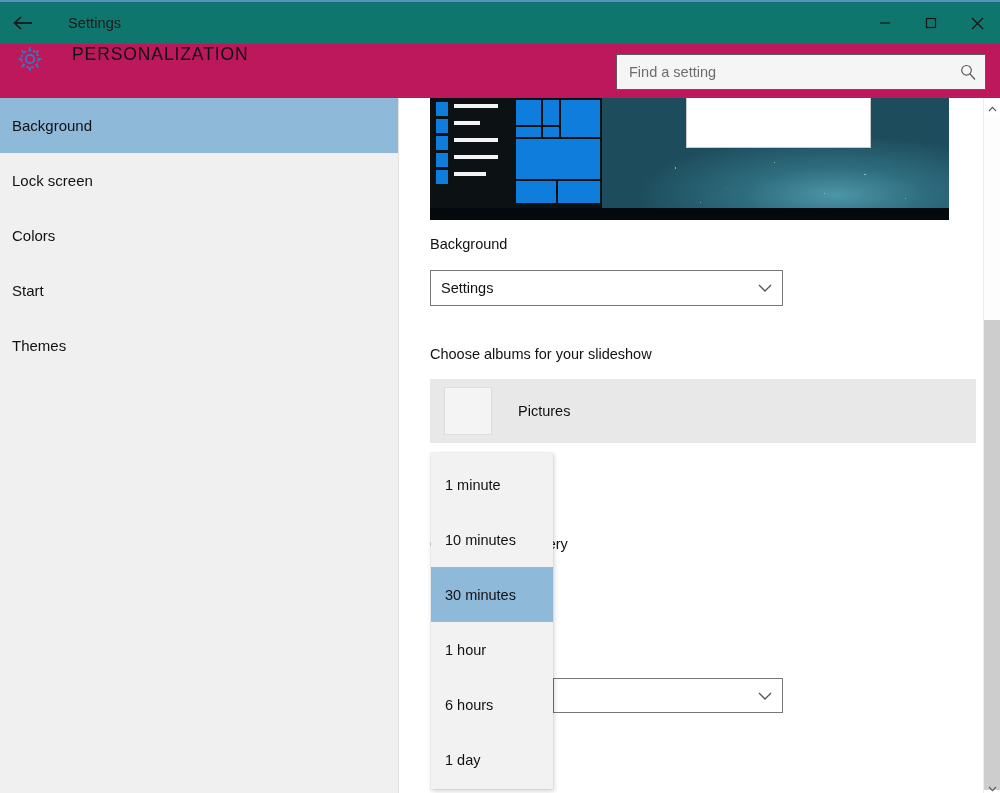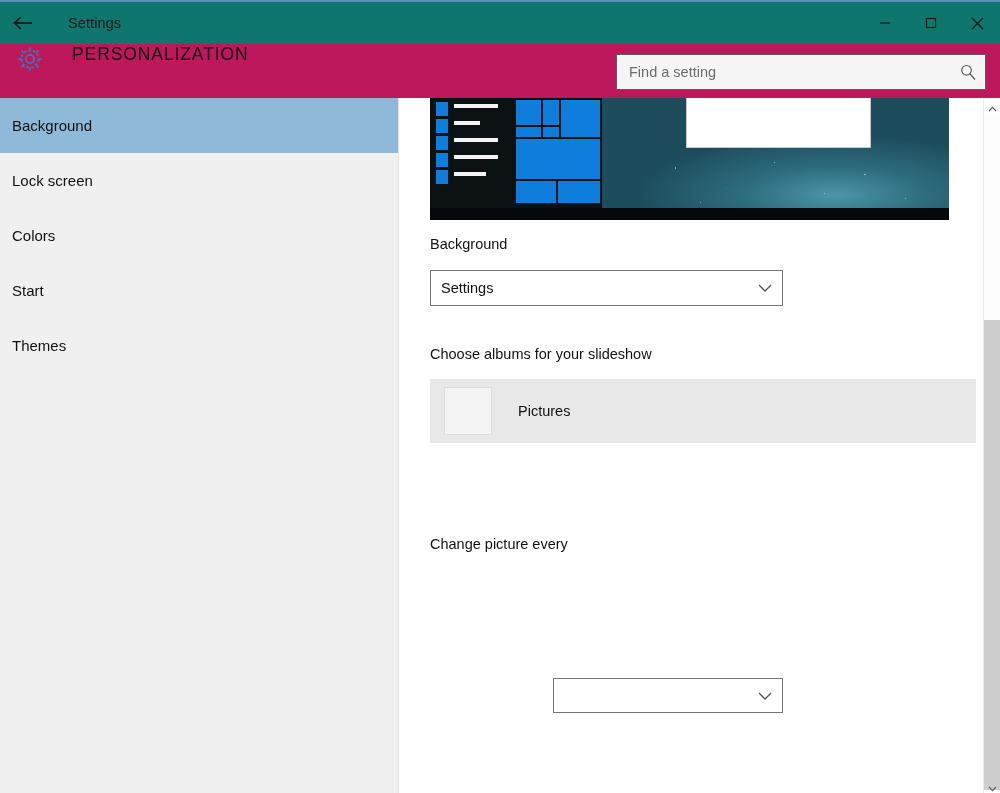--- a/index.html
+++ b/index.html
@@ -321,20 +321,40 @@
 
     <div class="combo" style="left:153px; top:580px; width:230px; height:35px;">
       <span class="combo-text"></span>
       <span class="chev">
         <svg width="16" height="10" viewBox="0 0 16 10">
             <path d="M2 2 L8 8 L14 2" fill="none" stroke="#555" stroke-width="1.3"></path>
           </svg>
       </span>
     </div>
 
+    <div class="dropdown-list">
+      <div class="dd-item">
+        <span>1 minute</span>
+      </div>
+      <div class="dd-item">
+        <span>10 minutes</span>
+      </div>
+      <div class="dd-item selected">
+        <span>30 minutes</span>
+      </div>
+      <div class="dd-item">
+        <span>1 hour</span>
+      </div>
+      <div class="dd-item">
+        <span>6 hours</span>
+      </div>
+      <div class="dd-item">
+        <span>1 day</span>
+      </div>
+    </div>
   </div>
 
   <div class="scrollbar">
     <div class="sb-track">
       <div class="sb-thumb"></div>
     </div>
     <div class="sb-arrow up">
       <span>
         <svg width="9" height="6" viewBox="0 0 9 6">
             <path d="M1 5 L4.5 1.4 L8 5" fill="none" stroke="currentColor" stroke-width="1.1"></path>

